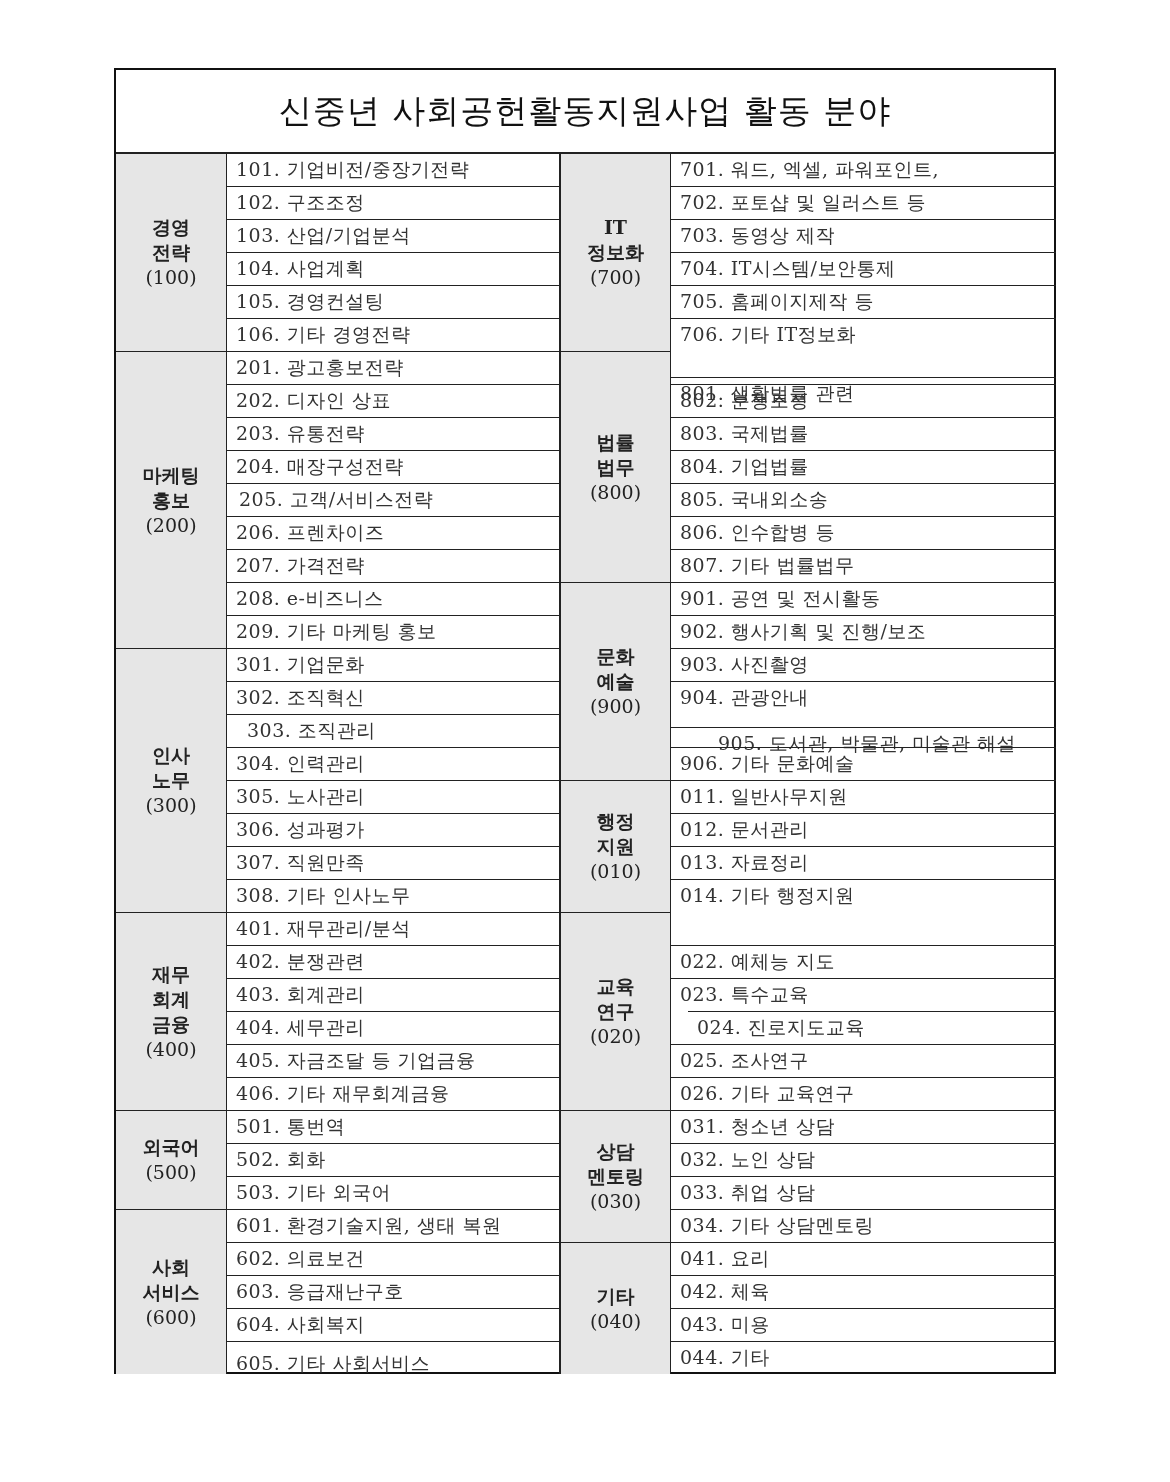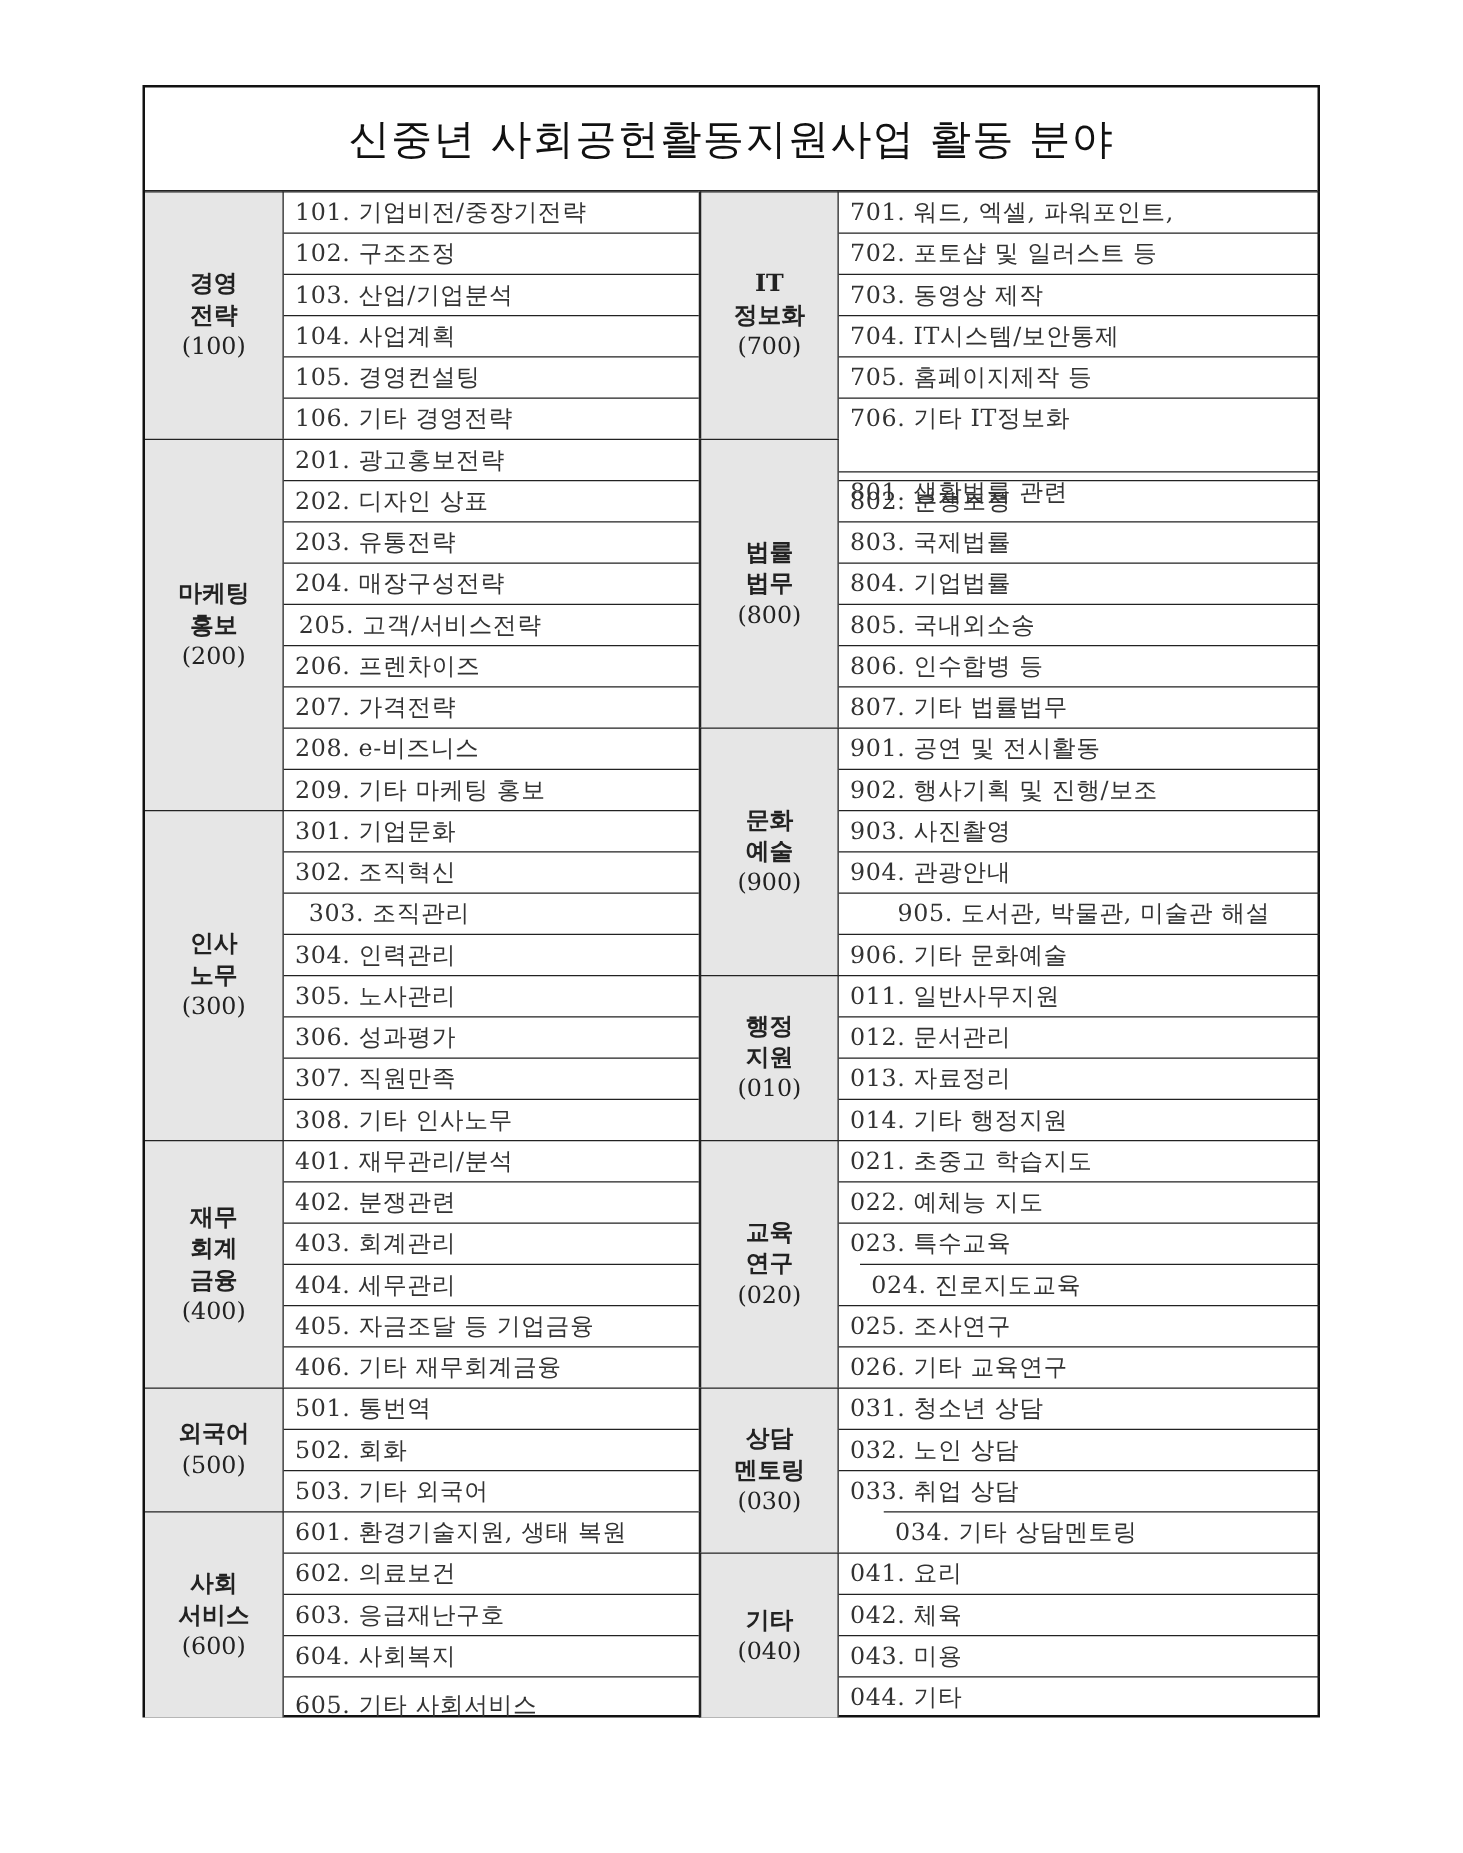--- a/index.html
+++ b/index.html
@@ -239,21 +239,21 @@
         <div class="group-label">
           <div>문화</div>
           <div>예술</div>
           <div class="code">(900)</div>
         </div>
         <div class="items">
           <div class="item" style="top: 0px; height: 33px;">901. 공연 및 전시활동</div>
           <div class="item" style="top: 33px; height: 33px;">902. 행사기획 및 진행/보조</div>
           <div class="item" style="top: 66px; height: 33px;">903. 사진촬영</div>
           <div class="item" style="top: 99px; height: 33px;">904. 관광안내</div>
-          <div class="item" style="top: 132px; height: 33px; padding-left: 47px;">905. 도서관, 박물관, 미술관 해설</div>
+          <div class="item" style="top: 145px; height: 33px; padding-left: 47px;">905. 도서관, 박물관, 미술관 해설</div>
           <div class="item" style="top: 165px; height: 33px;">906. 기타 문화예술</div>
         </div>
       </div>
       <div class="group" style="top: 627px; height: 132px;">
         <div class="group-label">
           <div>행정</div>
           <div>지원</div>
           <div class="code">(010)</div>
         </div>
         <div class="items">
@@ -263,39 +263,38 @@
           <div class="item" style="top: 99px; height: 33px;">014. 기타 행정지원</div>
         </div>
       </div>
       <div class="group" style="top: 759px; height: 198px;">
         <div class="group-label">
           <div>교육</div>
           <div>연구</div>
           <div class="code">(020)</div>
         </div>
         <div class="items">
-          <div class="item" style="top: 0px; height: 33px;">021. 초중고 학습지도</div>
           <div class="item" style="top: 33px; height: 33px;">022. 예체능 지도</div>
           <div class="item" style="top: 66px; height: 33px;">023. 특수교육</div>
           <div class="item" style="top: 99px; height: 33px; margin-left: 17px;">024. 진로지도교육</div>
           <div class="item" style="top: 132px; height: 33px;">025. 조사연구</div>
           <div class="item" style="top: 165px; height: 33px;">026. 기타 교육연구</div>
         </div>
       </div>
       <div class="group" style="top: 957px; height: 132px;">
         <div class="group-label">
           <div>상담</div>
           <div>멘토링</div>
           <div class="code">(030)</div>
         </div>
         <div class="items">
           <div class="item" style="top: 0px; height: 33px;">031. 청소년 상담</div>
           <div class="item" style="top: 33px; height: 33px;">032. 노인 상담</div>
           <div class="item" style="top: 66px; height: 33px;">033. 취업 상담</div>
-          <div class="item" style="top: 99px; height: 33px; margin-left: 36px;">034. 기타 상담멘토링</div>
+          <div class="item" style="top: 99px; height: 33px;">034. 기타 상담멘토링</div>
         </div>
       </div>
       <div class="group" style="top: 1089px; height: 132px;">
         <div class="group-label">
           <div>기타</div>
           <div class="code">(040)</div>
         </div>
         <div class="items">
           <div class="item" style="top: 0px; height: 33px;">041. 요리</div>
           <div class="item" style="top: 33px; height: 33px;">042. 체육</div>

